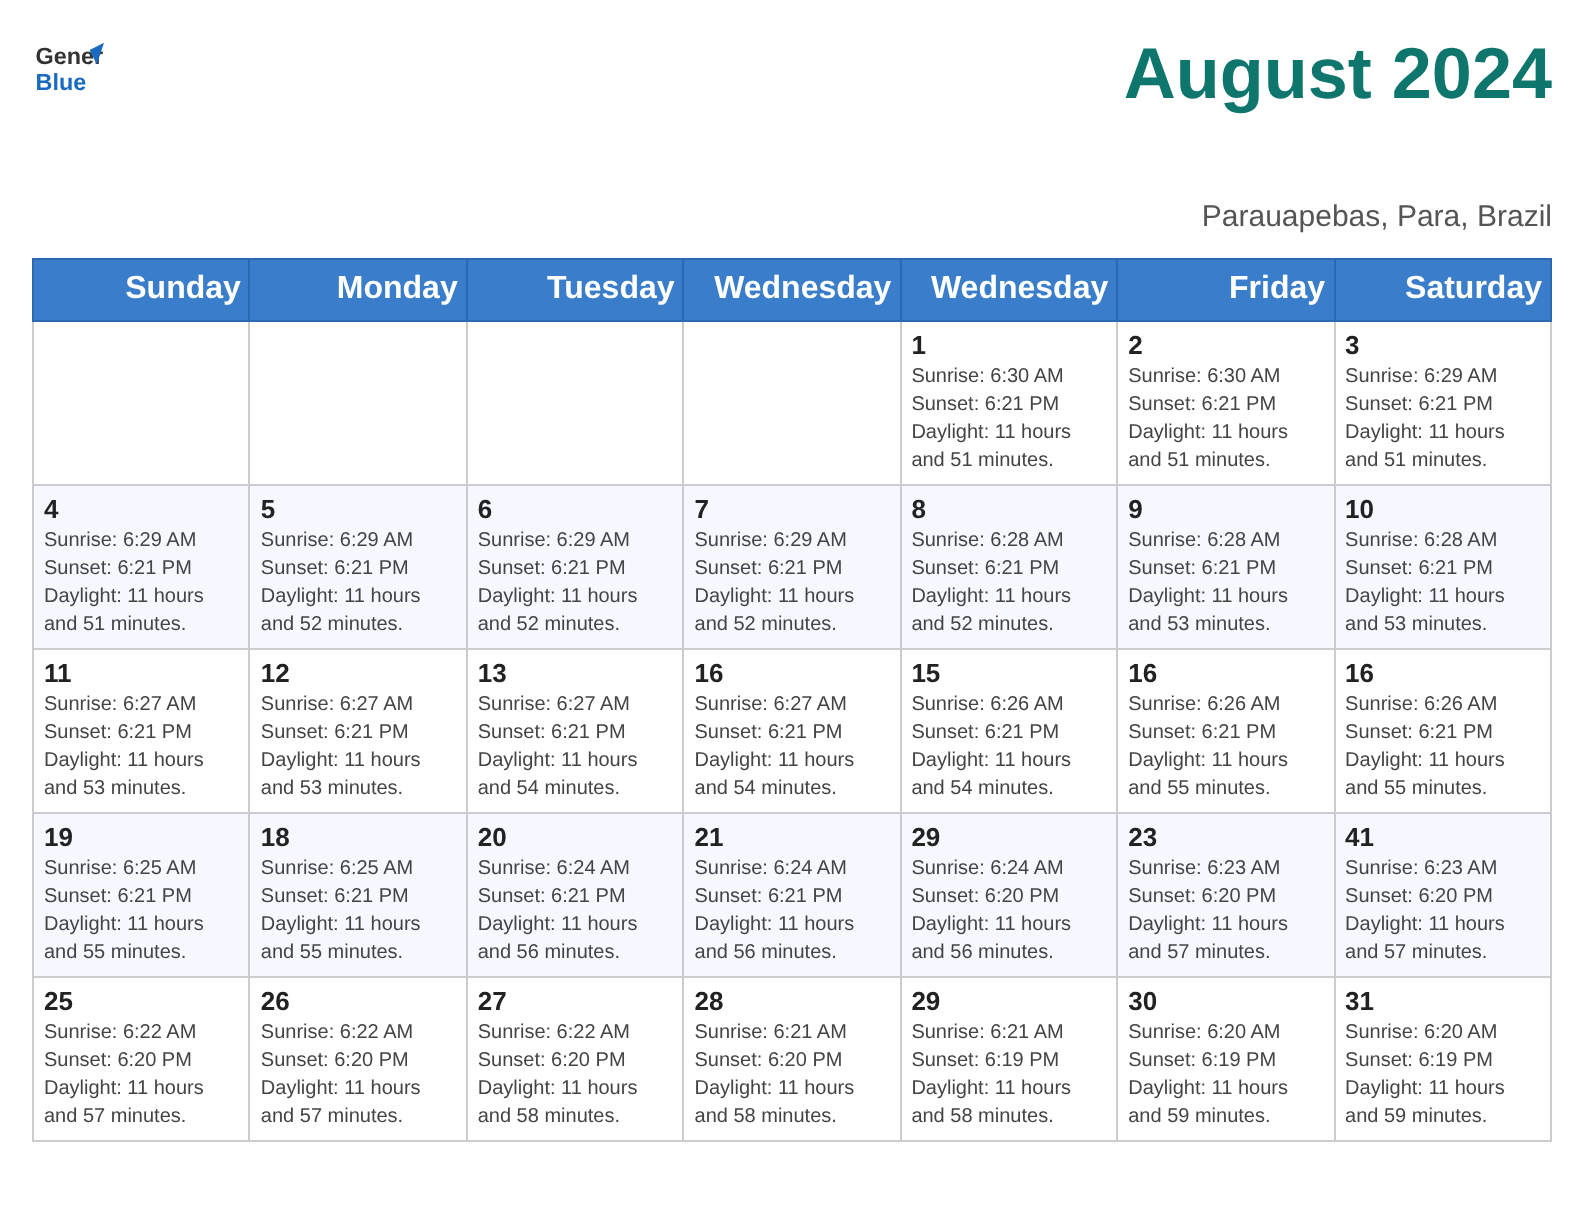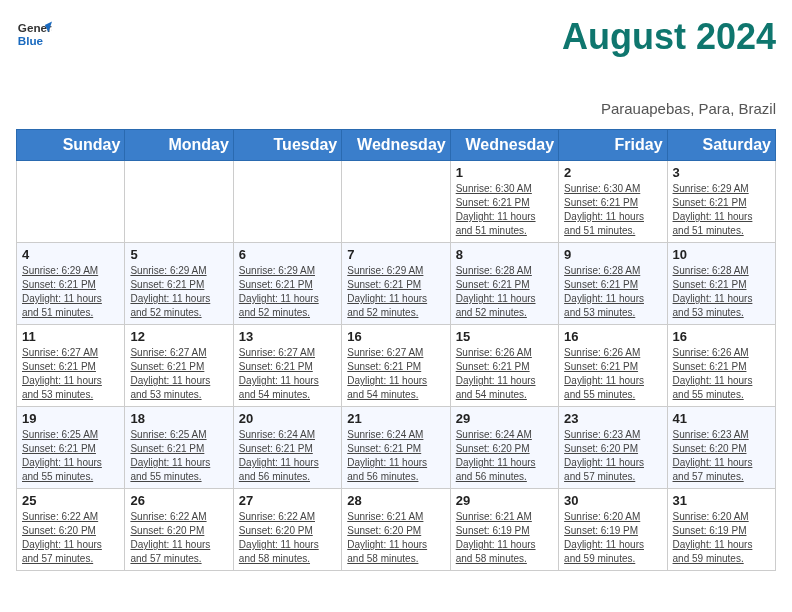--- a/index.html
+++ b/index.html
@@ -68,21 +68,20 @@
       font-size: 13px;
       font-weight: bold;
       color: #222;
       display: block;
       margin-bottom: 2px;
     }
     .day-info {
       font-size: 10px;
       color: #444;
       line-height: 1.4;
-      text-decoration: underline;
     }
     .empty-cell {
       background: #fff !important;
     }
   </style>
 </head>
 <body>
 
 <div class="header-area">
   <div class="logo">

